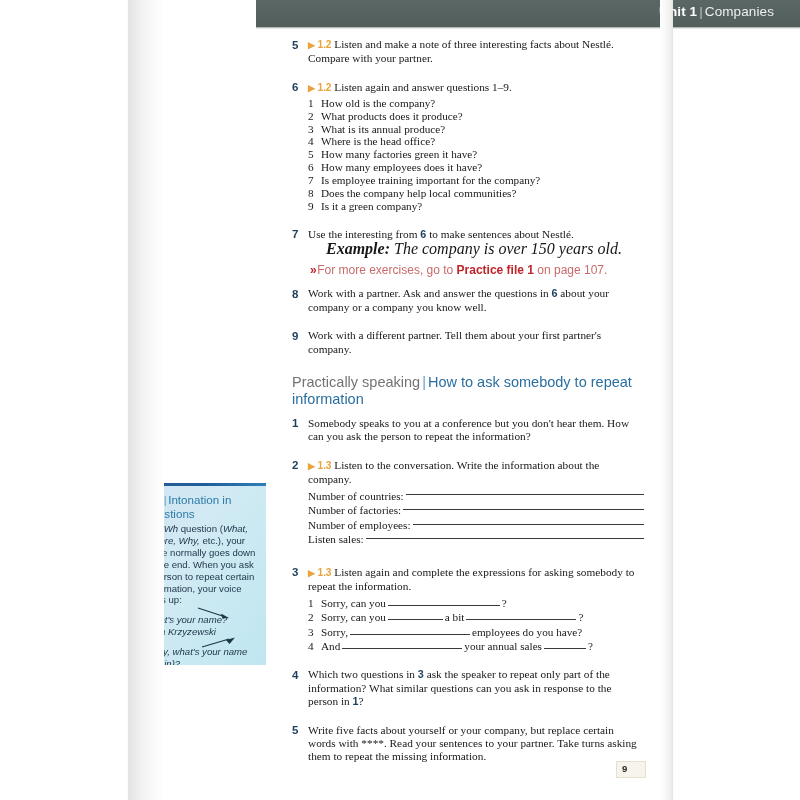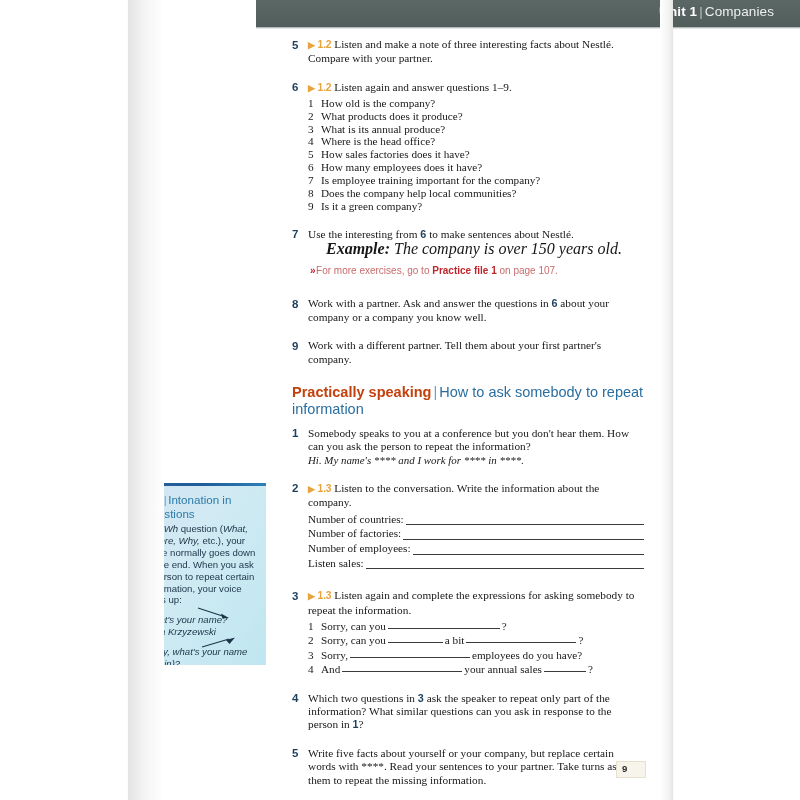--- a/index.html
+++ b/index.html
@@ -147,49 +147,49 @@
     margin-top: 1px;
     padding-left: 18px;
     font-size: 16px;
     line-height: 13px;
     font-style: italic;
   }
   .example-line b { font-style: italic; font-weight: bold; }
 
   
   .practice {
-    margin: 9px 0 20px 18px;
-    font-family: "Liberation Sans", sans-serif;
-    font-size: 10px;
+    margin: 9px 0 10px 18px;
+    font-family: "Liberation Sans", sans-serif;
+    font-size: 12px;
     line-height: 13px;
     color: #c86b6b;
   }
   .practice .chev { color: #c0252b; font-weight: bold; letter-spacing: -1.5px; margin-right: 2px; }
   .practice b { color: #c0252b; font-weight: bold; }
 
   .gap-8  { height: 8px; }
   .gap-12 { height: 12px; }
 
   
   .section-head {
     margin: 18px 0 8px 0;
     font-family: "Liberation Sans", sans-serif;
     font-size: 14.5px;
     line-height: 17.5px;
     color: #2a6ea0;
     font-weight: normal;
   }
-  .section-head b { color: #c2410c; font-weight: bold; }
+  .section-head b { color: #737373; font-weight: normal; }
   .section-head .bar { color: #6aa0c6; font-weight: normal; padding: 0 2px; }
 
   
   .fill-list { margin: 2px 0 0 0; }
   .fill-row {
     display: flex;
-    align-items: flex-end;
+    align-items: center;
     font-size: 11.2px;
     line-height: 14.6px;
     white-space: nowrap;
   }
   .fill-row .lbl { flex: 0 0 auto; }
   .rule {
     flex: 1 1 auto;
     border-bottom: 0.9px solid #3a3a3a;
     margin-left: 2px;
     position: relative;
@@ -321,21 +321,21 @@
             <li>
                 <span class="qn">3</span>
                 <span class="qt">What is its annual produce?</span>
               </li>
             <li>
                 <span class="qn">4</span>
                 <span class="qt">Where is the head office?</span>
               </li>
             <li>
                 <span class="qn">5</span>
-                <span class="qt">How sales factories does it have?</span>
+                <span class="qt">How many factories green it have?</span>
               </li>
             <li>
                 <span class="qn">6</span>
                 <span class="qt">How many employees does it have?</span>
               </li>
             <li>
                 <span class="qn">7</span>
                 <span class="qt">Is employee training important for the company?</span>
               </li>
             <li>
@@ -381,21 +381,20 @@
       </div>
 
       <div class="section-head">
         <b>Practically speaking</b><span class="bar">|</span><span>How to ask somebody to repeat information</span>
       </div>
 
       <div class="ex">
         <div class="ex-num">1</div>
         <div class="ex-body">
           <span>Somebody speaks to you at a conference but you don't hear them. How can you ask the person to repeat the information?</span>
-          <div style="font-style:italic; font-size:10.9px; line-height:13.2px;">Hi. My name's **** and I work for **** in ****.</div>
         </div>
       </div>
 
       <div class="gap-8"></div>
 
       <div class="ex">
         <div class="ex-num">2</div>
         <div class="ex-body">
           <span class="audio"><span class="tri">▶</span>&nbsp;<span>1.3</span></span>
           <span>Listen to the conversation. Write the information about the company.</span>

